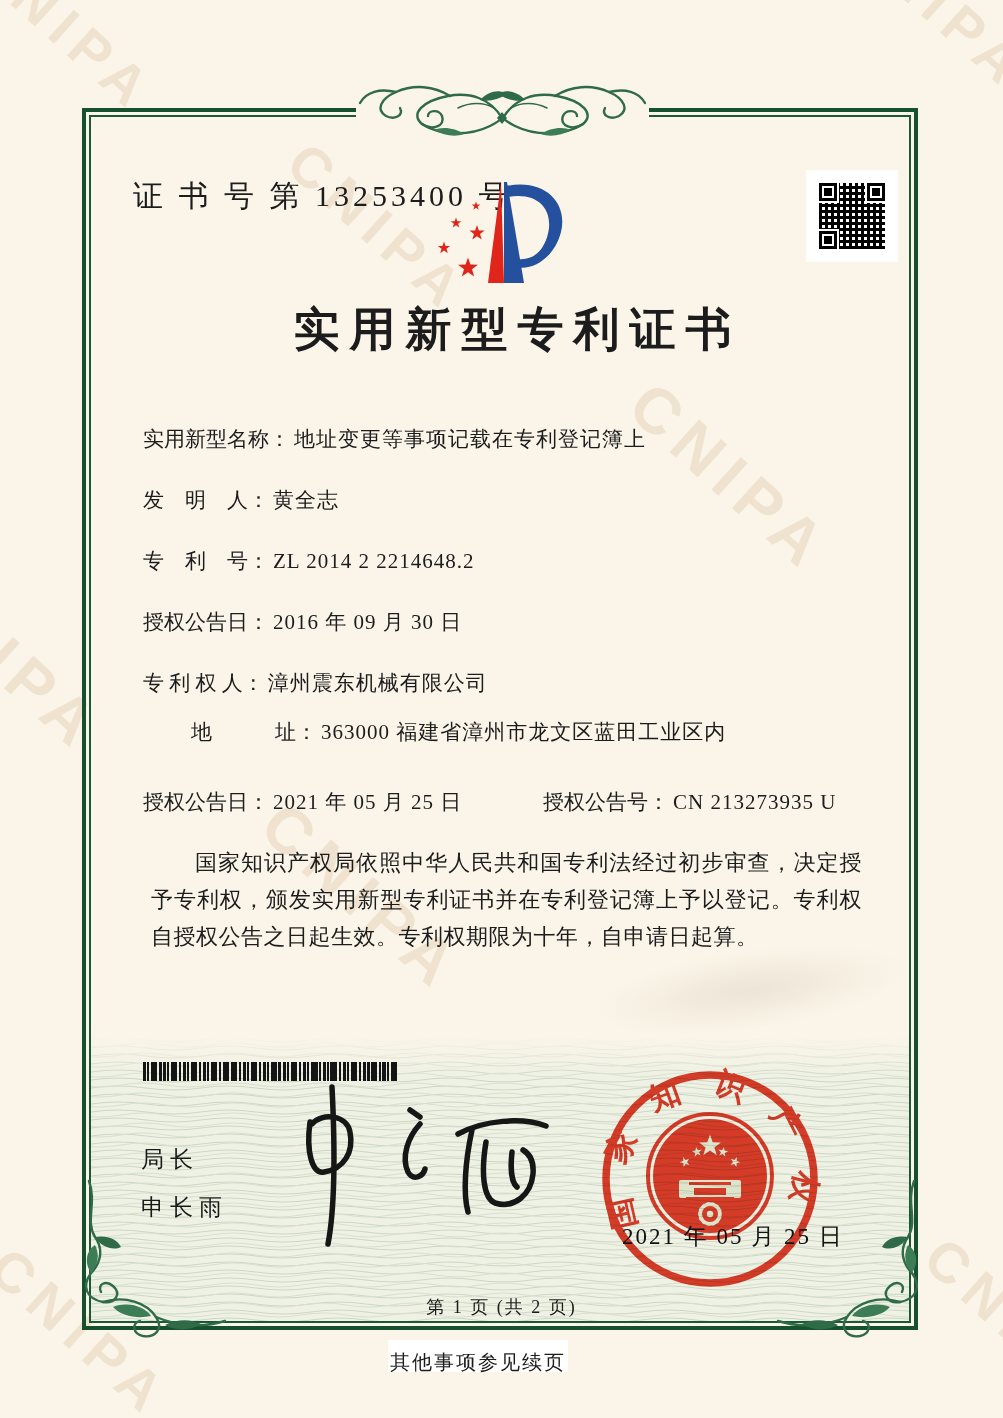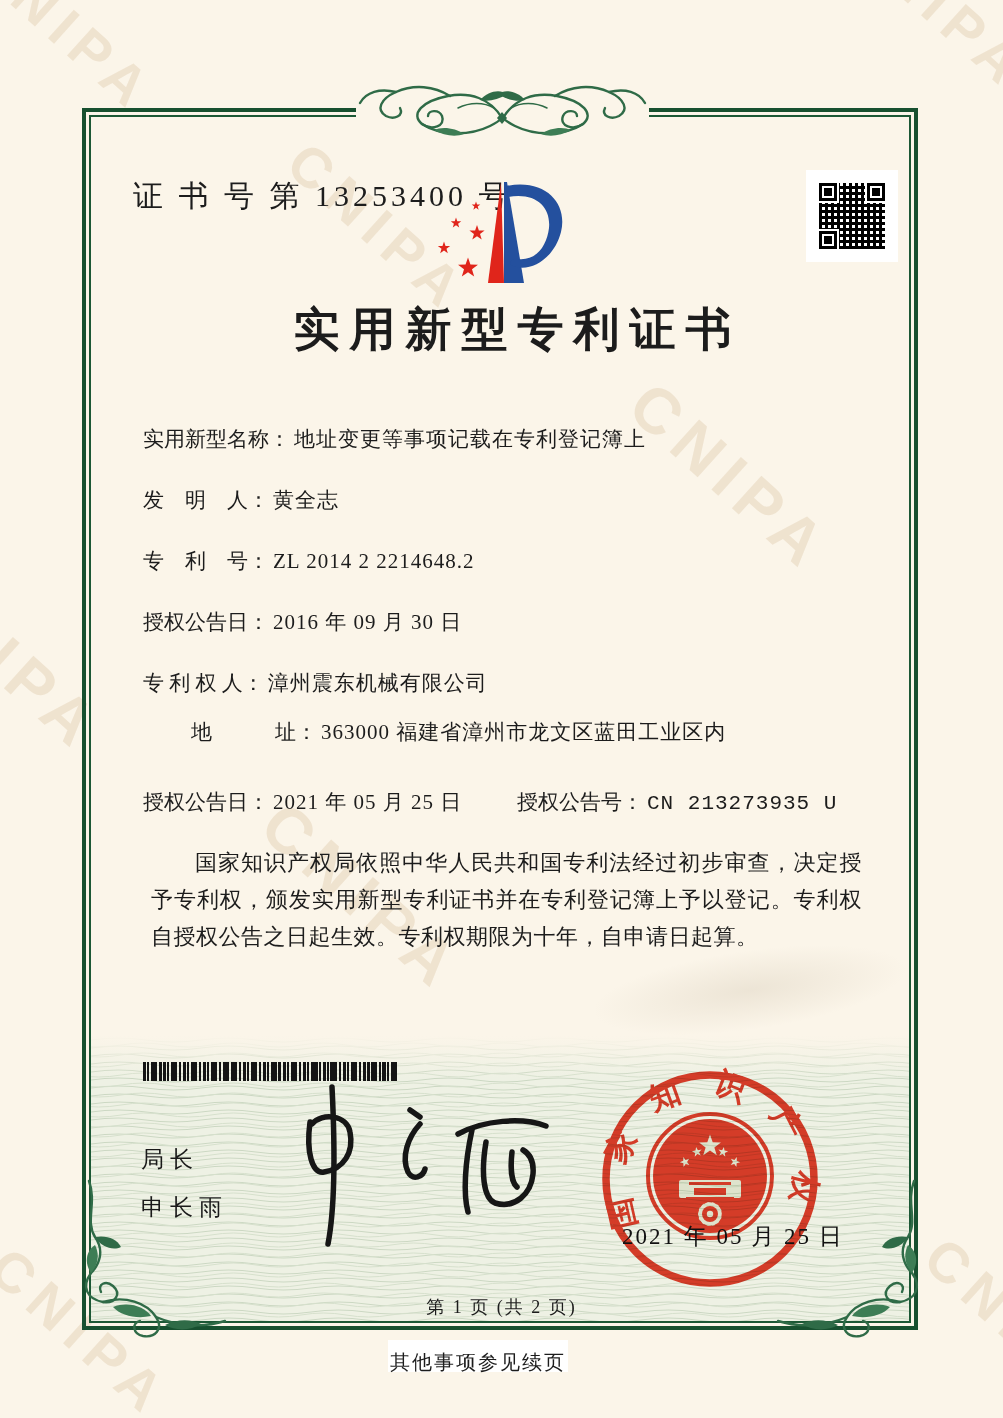--- a/index.html
+++ b/index.html
@@ -203,21 +203,21 @@
 </div>
 <div class="field-row" style="top:669px;">
   <span class="lab">专 利 权 人：</span><span class="val">漳州震东机械有限公司</span>
 </div>
 <div class="field-row" style="top:718px;margin-left:48px;">
   <span class="lab">地　　　址：</span><span class="val">363000 福建省漳州市龙文区蓝田工业区内</span>
 </div>
 <div class="field-row" style="top:788px;text-align:right;">
   <span class="lab">授权公告日：</span><span class="val">2021 年 05 月 25 日</span>
 </div>
-<div class="field-row" style="top:788px;left:517px;font-family:Liberation Mono, monospace;">
+<div class="field-row" style="top:788px;left:543px;">
   <span class="lab">授权公告号：</span><span class="val">CN 213273935 U</span>
 </div>
 
 <div class="body-text">
   <p>国家知识产权局依照中华人民共和国专利法经过初步审查，决定授予专利权，颁发实用新型专利证书并在专利登记簿上予以登记。专利权自授权公告之日起生效。专利权期限为十年，自申请日起算。</p>
 </div>
 
 <div class="barcode"></div>
 
 <div class="signer" style="top:1144px;">局长</div>

